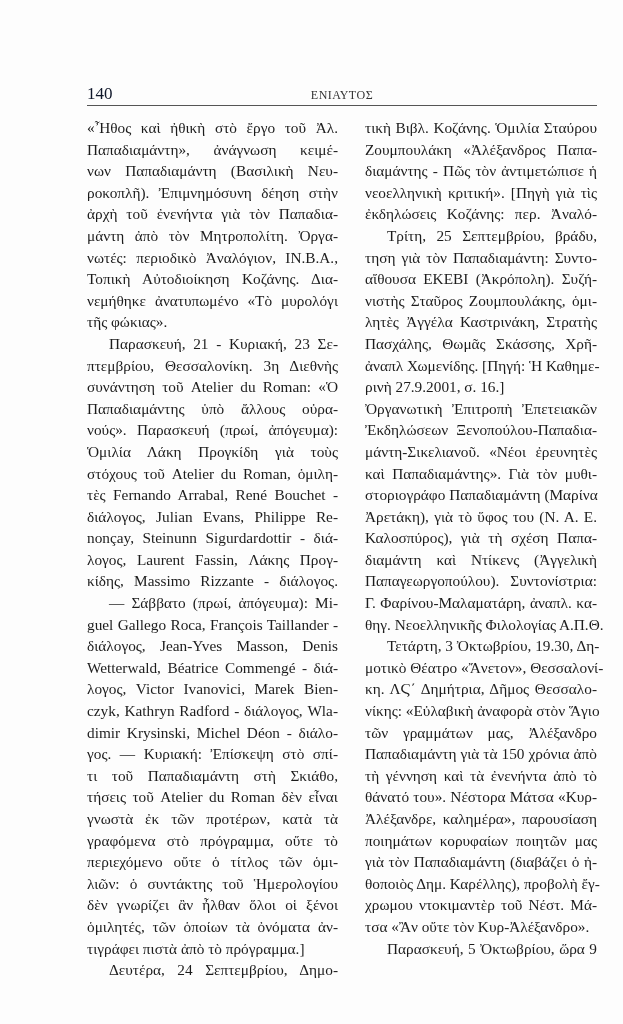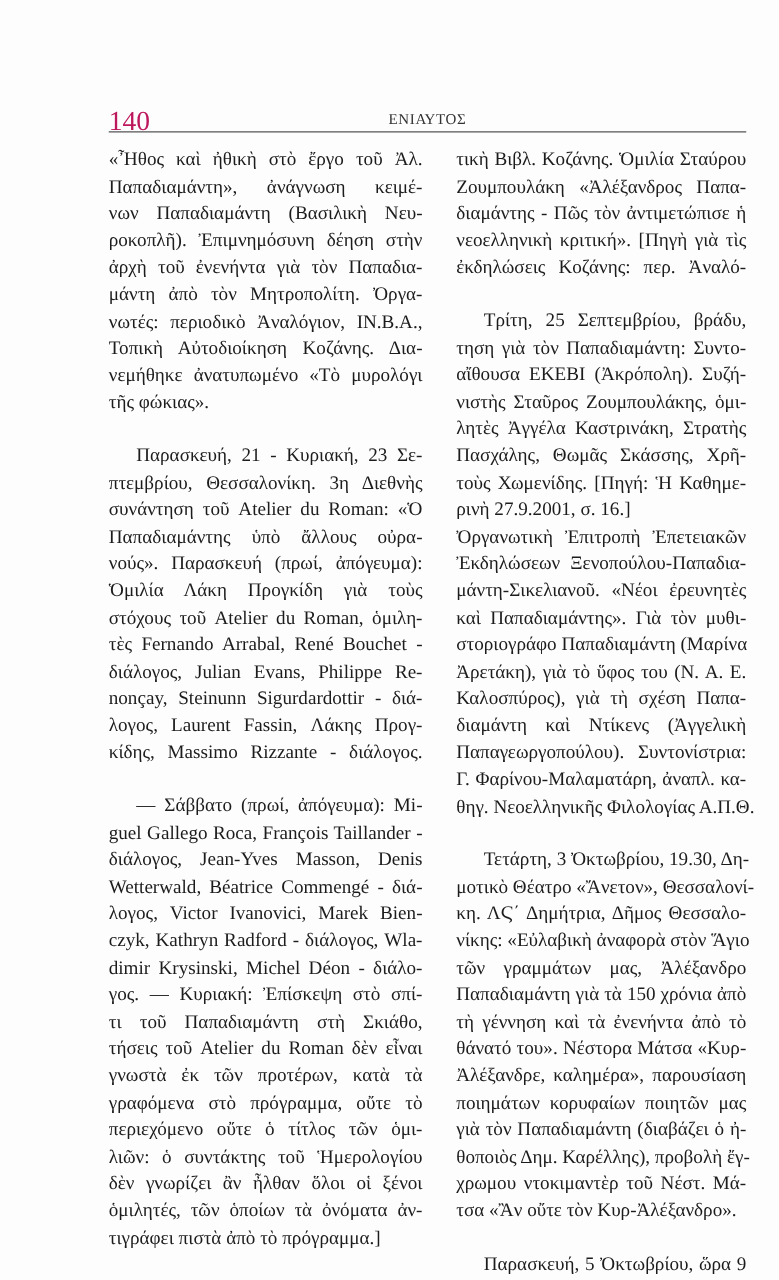--- a/index.html
+++ b/index.html
@@ -1,28 +1,28 @@
 <!DOCTYPE html>
 <html><head>
 <meta charset="utf-8">
 <style>
   html, body { margin: 0; padding: 0; background: #ffffff; }
   body { width: 623px; height: 1024px; position: relative; overflow: hidden;
          font-family: "DejaVu Serif", "Liberation Serif", serif; color: #1a1a1a; }
   .page { position: absolute; left: 0; top: 0; width: 623px; height: 1024px; background: #fdfdfd; }
   .running-head { position: absolute; left: 87px; top: 84px; width: 510px; height: 20px; }
-  .page-number { position: absolute; left: 0; top: 0; font-family: "Liberation Serif", serif; font-size: 22px; color: #be185d; }
+  .page-number { position: absolute; left: 0; top: 0; font-family: "Liberation Serif", serif; font-size: 17px; color: #0f172a; }
   .running-title { position: absolute; left: 0; right: 0; top: 4px; text-align: center; font-family: "Liberation Serif", serif; font-size: 12px; letter-spacing: 0.5px; color: #333; }
   .head-rule { position: absolute; left: 87px; top: 105px; width: 510px; height: 1px; background: #555; }
   .column { position: absolute; top: 117px; font-family: "Liberation Serif", serif; font-size: 15.3px; line-height: 21.6px; color: #1c1c1c; }
   .col-left { left: 87px; width: 251px; }
   .col-right { left: 365px; width: 232px; }
   .line { display: block; white-space: nowrap; text-align: justify; text-align-last: justify; height: 21.6px; overflow: visible; }
   .line.last { text-align-last: left; }
-  .line.indent { padding-left: 22px; margin-top: 21px; }
+  .line.indent { padding-left: 22px; }
 </style>
 </head>
 <body>
 
 <div class="page">
   <div class="running-head">
     <span class="page-number">140</span>
     <span class="running-title">ΕΝΙΑΥΤΟΣ</span>
   </div>
   <div class="head-rule"></div>
@@ -74,21 +74,21 @@
       <span class="line">Ζουμπουλάκη «Ἀλέξανδρος Παπα-</span>
       <span class="line">διαμάντης - Πῶς τὸν ἀντιμετώπισε ἡ</span>
       <span class="line">νεοελληνικὴ κριτική». [Πηγὴ γιὰ τὶς</span>
       <span class="line">ἐκδηλώσεις Κοζάνης: περ. Ἀναλό-</span>
       <span class="line indent">Τρίτη, 25 Σεπτεμβρίου, βράδυ,</span>
       <span class="line">τηση γιὰ τὸν Παπαδιαμάντη: Συντο-</span>
       <span class="line">αἴθουσα ΕΚΕΒΙ (Ἀκρόπολη). Συζή-</span>
       <span class="line">νιστὴς Σταῦρος Ζουμπουλάκης, ὁμι-</span>
       <span class="line">λητὲς Ἀγγέλα Καστρινάκη, Στρατὴς</span>
       <span class="line">Πασχάλης, Θωμᾶς Σκάσσης, Χρῆ-</span>
-      <span class="line">τοὺς Χωμενίδης. [Πηγή: Ἡ Καθημε-</span>
+      <span class="line">ἀναπλ Χωμενίδης. [Πηγή: Ἡ Καθημε-</span>
       <span class="line last">ρινὴ 27.9.2001, σ. 16.]</span>
       <span class="line">Ὀργανωτικὴ Ἐπιτροπὴ Ἐπετειακῶν</span>
       <span class="line">Ἐκδηλώσεων Ξενοπούλου-Παπαδια-</span>
       <span class="line">μάντη-Σικελιανοῦ. «Νέοι ἐρευνητὲς</span>
       <span class="line">καὶ Παπαδιαμάντης». Γιὰ τὸν μυθι-</span>
       <span class="line">στοριογράφο Παπαδιαμάντη (Μαρίνα</span>
       <span class="line">Ἀρετάκη), γιὰ τὸ ὕφος του (Ν. Α. Ε.</span>
       <span class="line">Καλοσπύρος), γιὰ τὴ σχέση Παπα-</span>
       <span class="line">διαμάντη καὶ Ντίκενς (Ἀγγελικὴ</span>
       <span class="line">Παπαγεωργοπούλου). Συντονίστρια:</span>

